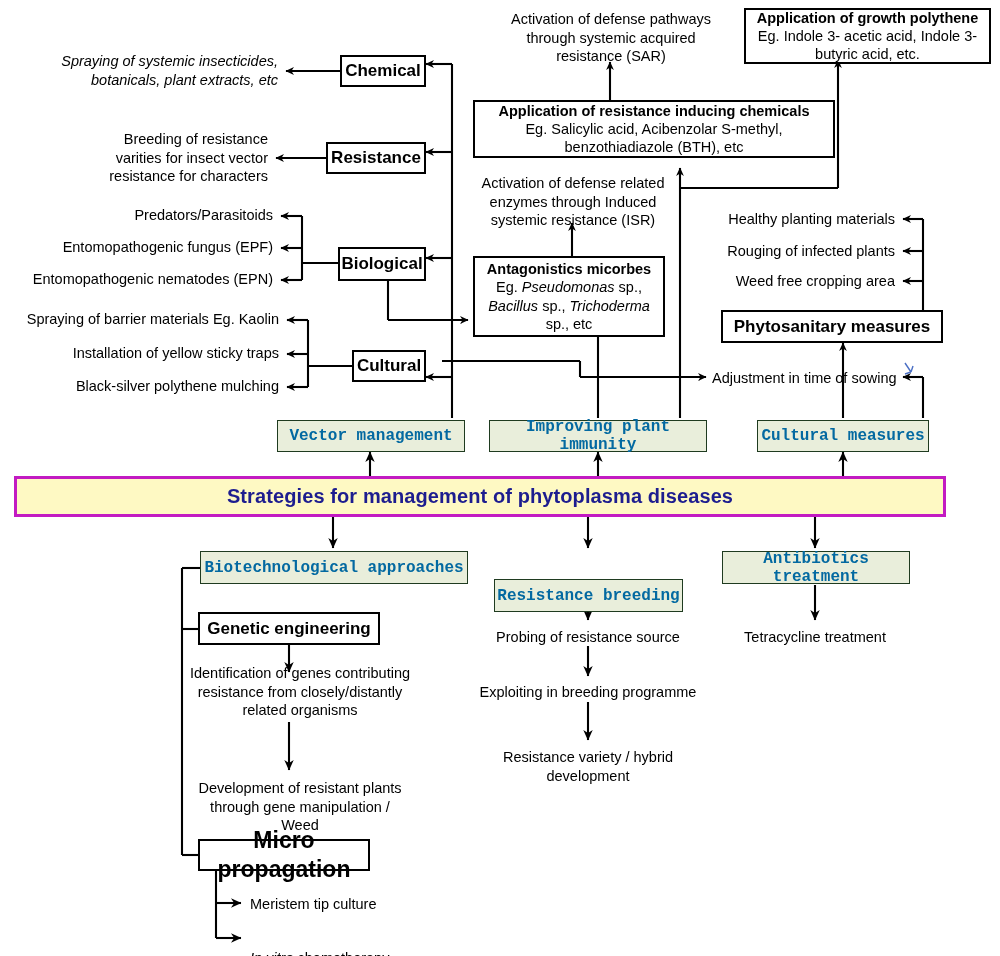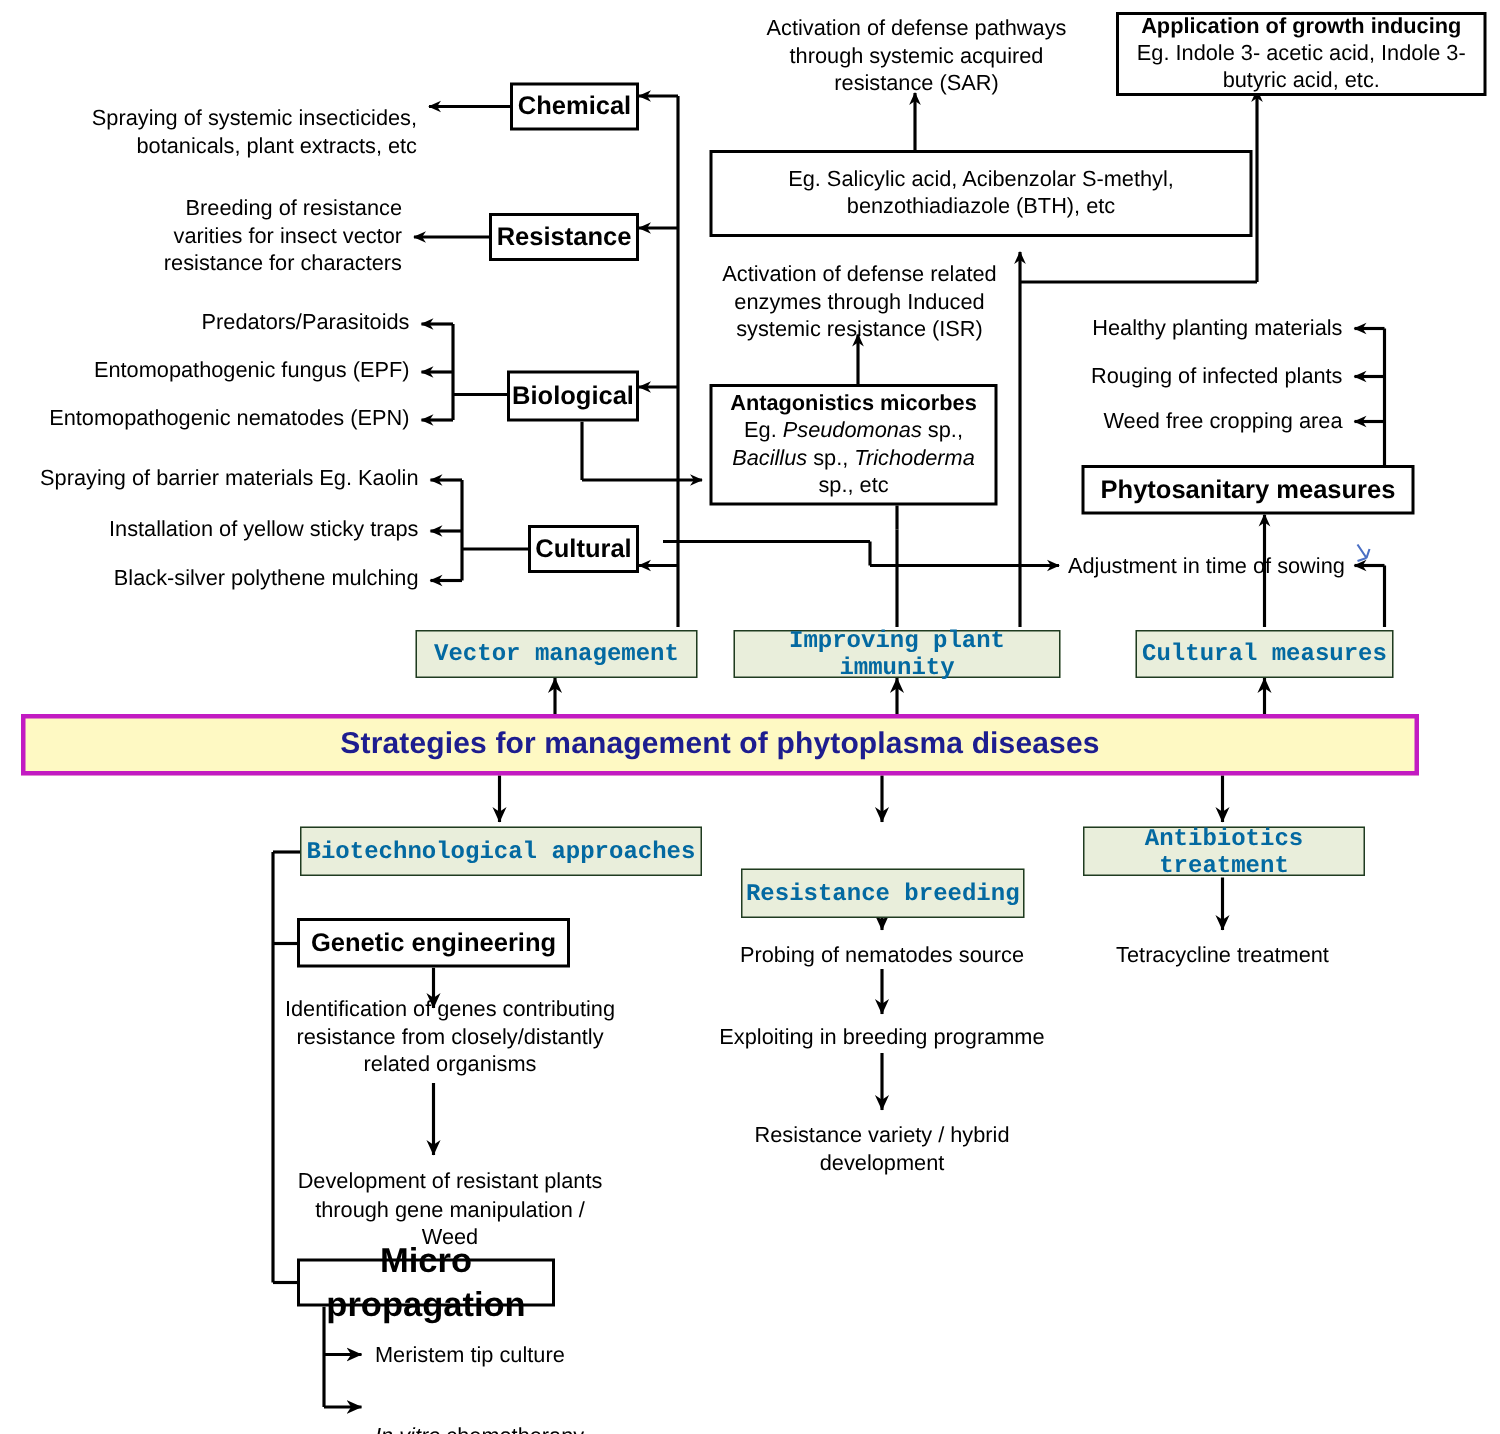--- a/index.html
+++ b/index.html
@@ -174,21 +174,21 @@
     <line x1="588" y1="702" x2="588" y2="740" marker-end="url(#ahb)"></line>
 
     <line x1="815" y1="585" x2="815" y2="620" marker-end="url(#ahb)"></line>
   </g>
 
   <g stroke="#4a6fc4" stroke-width="1.4" fill="none">
     <path d="M905,363 L911,372 M911,372 L905,374 M911,372 L913,366"></path>
   </g>
 </svg>
 
-<div class="lbl r" style="left:40px; top:70px; width:238px;">Spraying of systemic insecticides,
+<div class="lbl r" style="left:40px; top:52px; width:238px;font-style:italic;">Spraying of systemic insecticides,
 botanicals, plant extracts, etc</div>
 
 <div class="lbl r" style="left:40px; top:130px; width:228px;">Breeding of resistance
 varities for insect vector
 resistance for characters</div>
 
 <div class="lbl r" style="left:20px; top:206px; width:253px;">Predators/Parasitoids</div>
 <div class="lbl r" style="left:20px; top:238px; width:253px;">Entomopathogenic fungus (EPF)</div>
 <div class="lbl r" style="left:14px; top:270px; width:259px;">Entomopathogenic nematodes (EPN)</div>
 
@@ -203,28 +203,29 @@
 <div class="bx bold" style="left:338px; top:247px; width:88px; height:34px; font-size:17px;">Biological</div>
 
 <div class="bx bold" style="left:352px; top:350px; width:74px; height:32px; font-size:17px;">Cultural</div>
 
 <div class="lbl c" style="left:487px; top:10px; width:248px;">Activation of defense pathways
 through systemic acquired
 resistance (SAR)</div>
 
 <div class="bx" style="left:473px; top:100px; width:362px; height:58px; font-size:14.5px;">
   <div>
+    <span class="hd">Application of resistance inducing chemicals</span>
     <span class="sub" style="white-space:pre-line;">Eg. Salicylic acid, Acibenzolar S-methyl,
 benzothiadiazole (BTH), etc</span>
   </div>
 </div>
 
 <div class="bx" style="left:744px; top:8px; width:247px; height:56px; font-size:14.5px;">
   <div>
-    <span class="hd">Application of growth inducing</span>
+    <span class="hd">Application of growth polythene</span>
     <span class="sub" style="white-space:pre-line;">Eg. Indole 3- acetic acid, Indole 3-
 butyric acid, etc.</span>
   </div>
 </div>
 
 <div class="lbl c" style="left:472px; top:174px; width:202px;">Activation  of defense related
 enzymes through Induced
 systemic resistance (ISR)</div>
 
 <div class="bx" style="left:473px; top:256px; width:192px; height:81px; font-size:14.5px;">
@@ -271,18 +272,18 @@
 Weed</div>
 
 <div class="bx bold" style="left:198px; top:839px; width:172px; height:32px; font-size:23px;">Micro propagation</div>
 
 <div class="lbl l" style="left:250px; top:895px; width:220px;">Meristem tip culture</div>
 
 <div class="lbl l" style="left:250px; top:930px; width:230px;">
   <span class="ital">In vitro</span><span> chemotherapy</span>
 </div>
 
-<div class="lbl c" style="left:468px; top:628px; width:240px;">Probing of nematodes source</div>
+<div class="lbl c" style="left:468px; top:628px; width:240px;">Probing of resistance source</div>
 <div class="lbl c" style="left:458px; top:683px; width:260px;">Exploiting in breeding programme</div>
 <div class="lbl c" style="left:468px; top:748px; width:240px;">Resistance variety / hybrid
 development</div>
 
 <div class="lbl c" style="left:700px; top:628px; width:230px;">Tetracycline treatment</div>
 
 </body></html>

